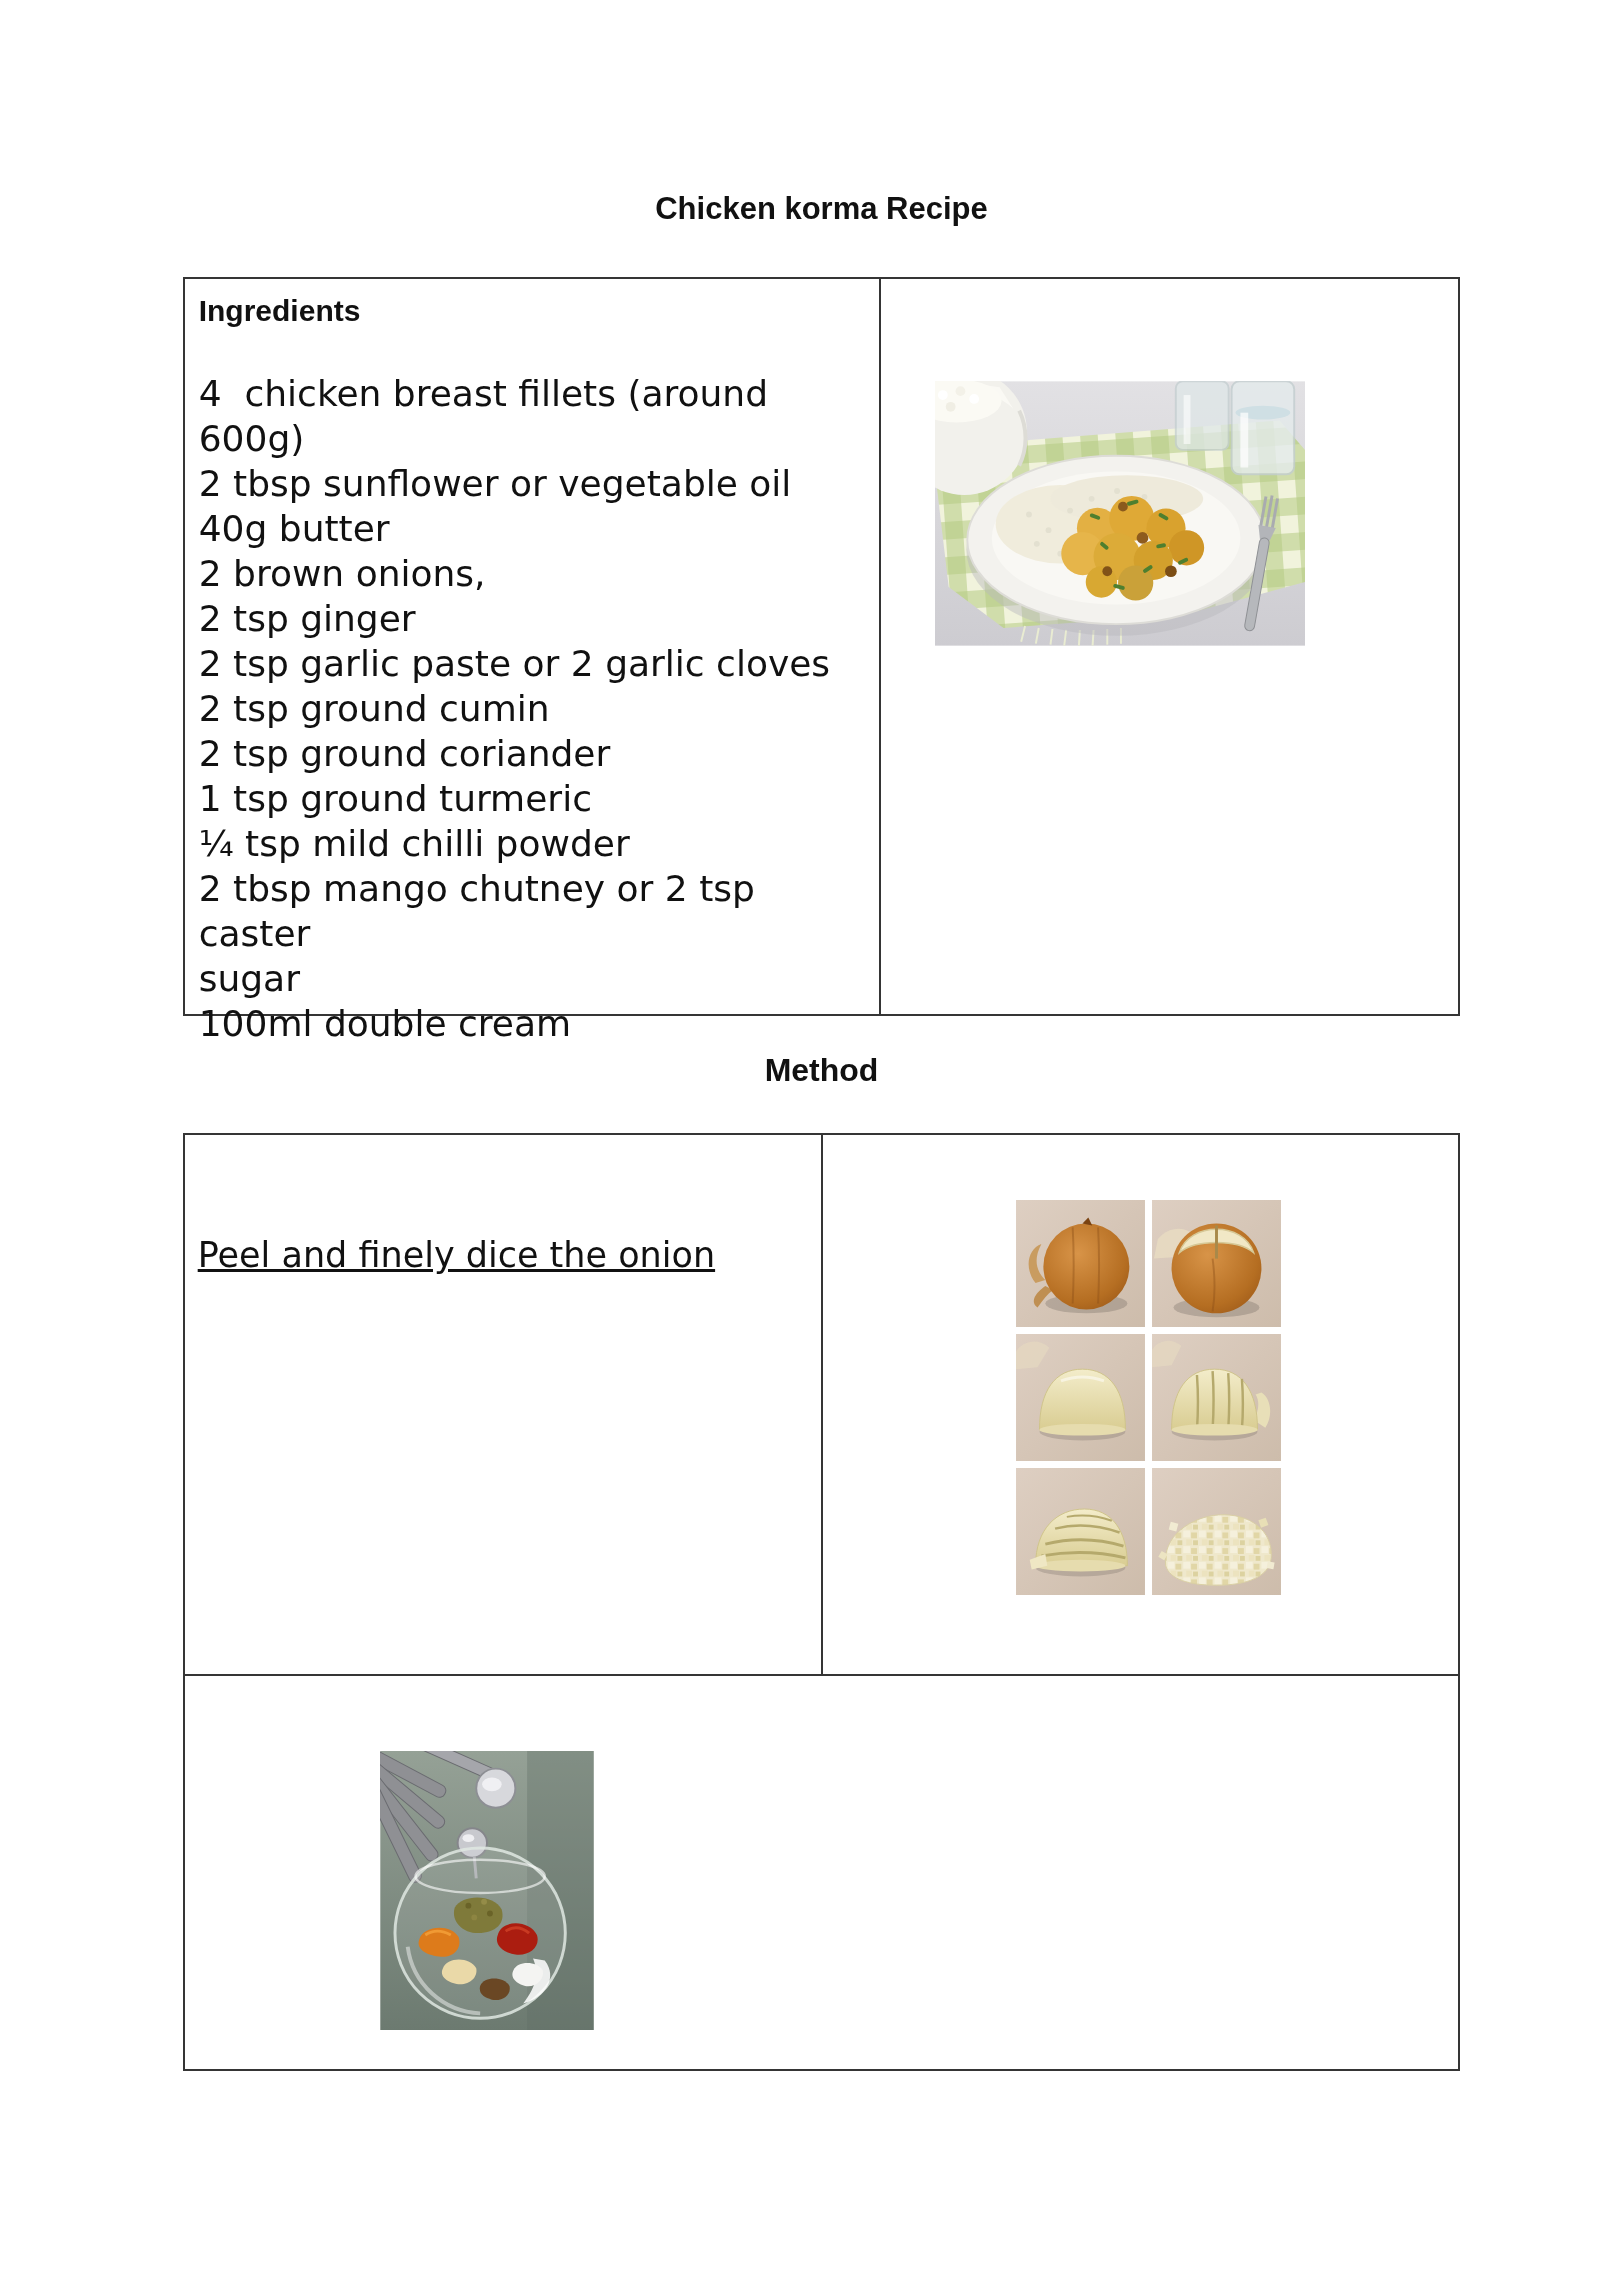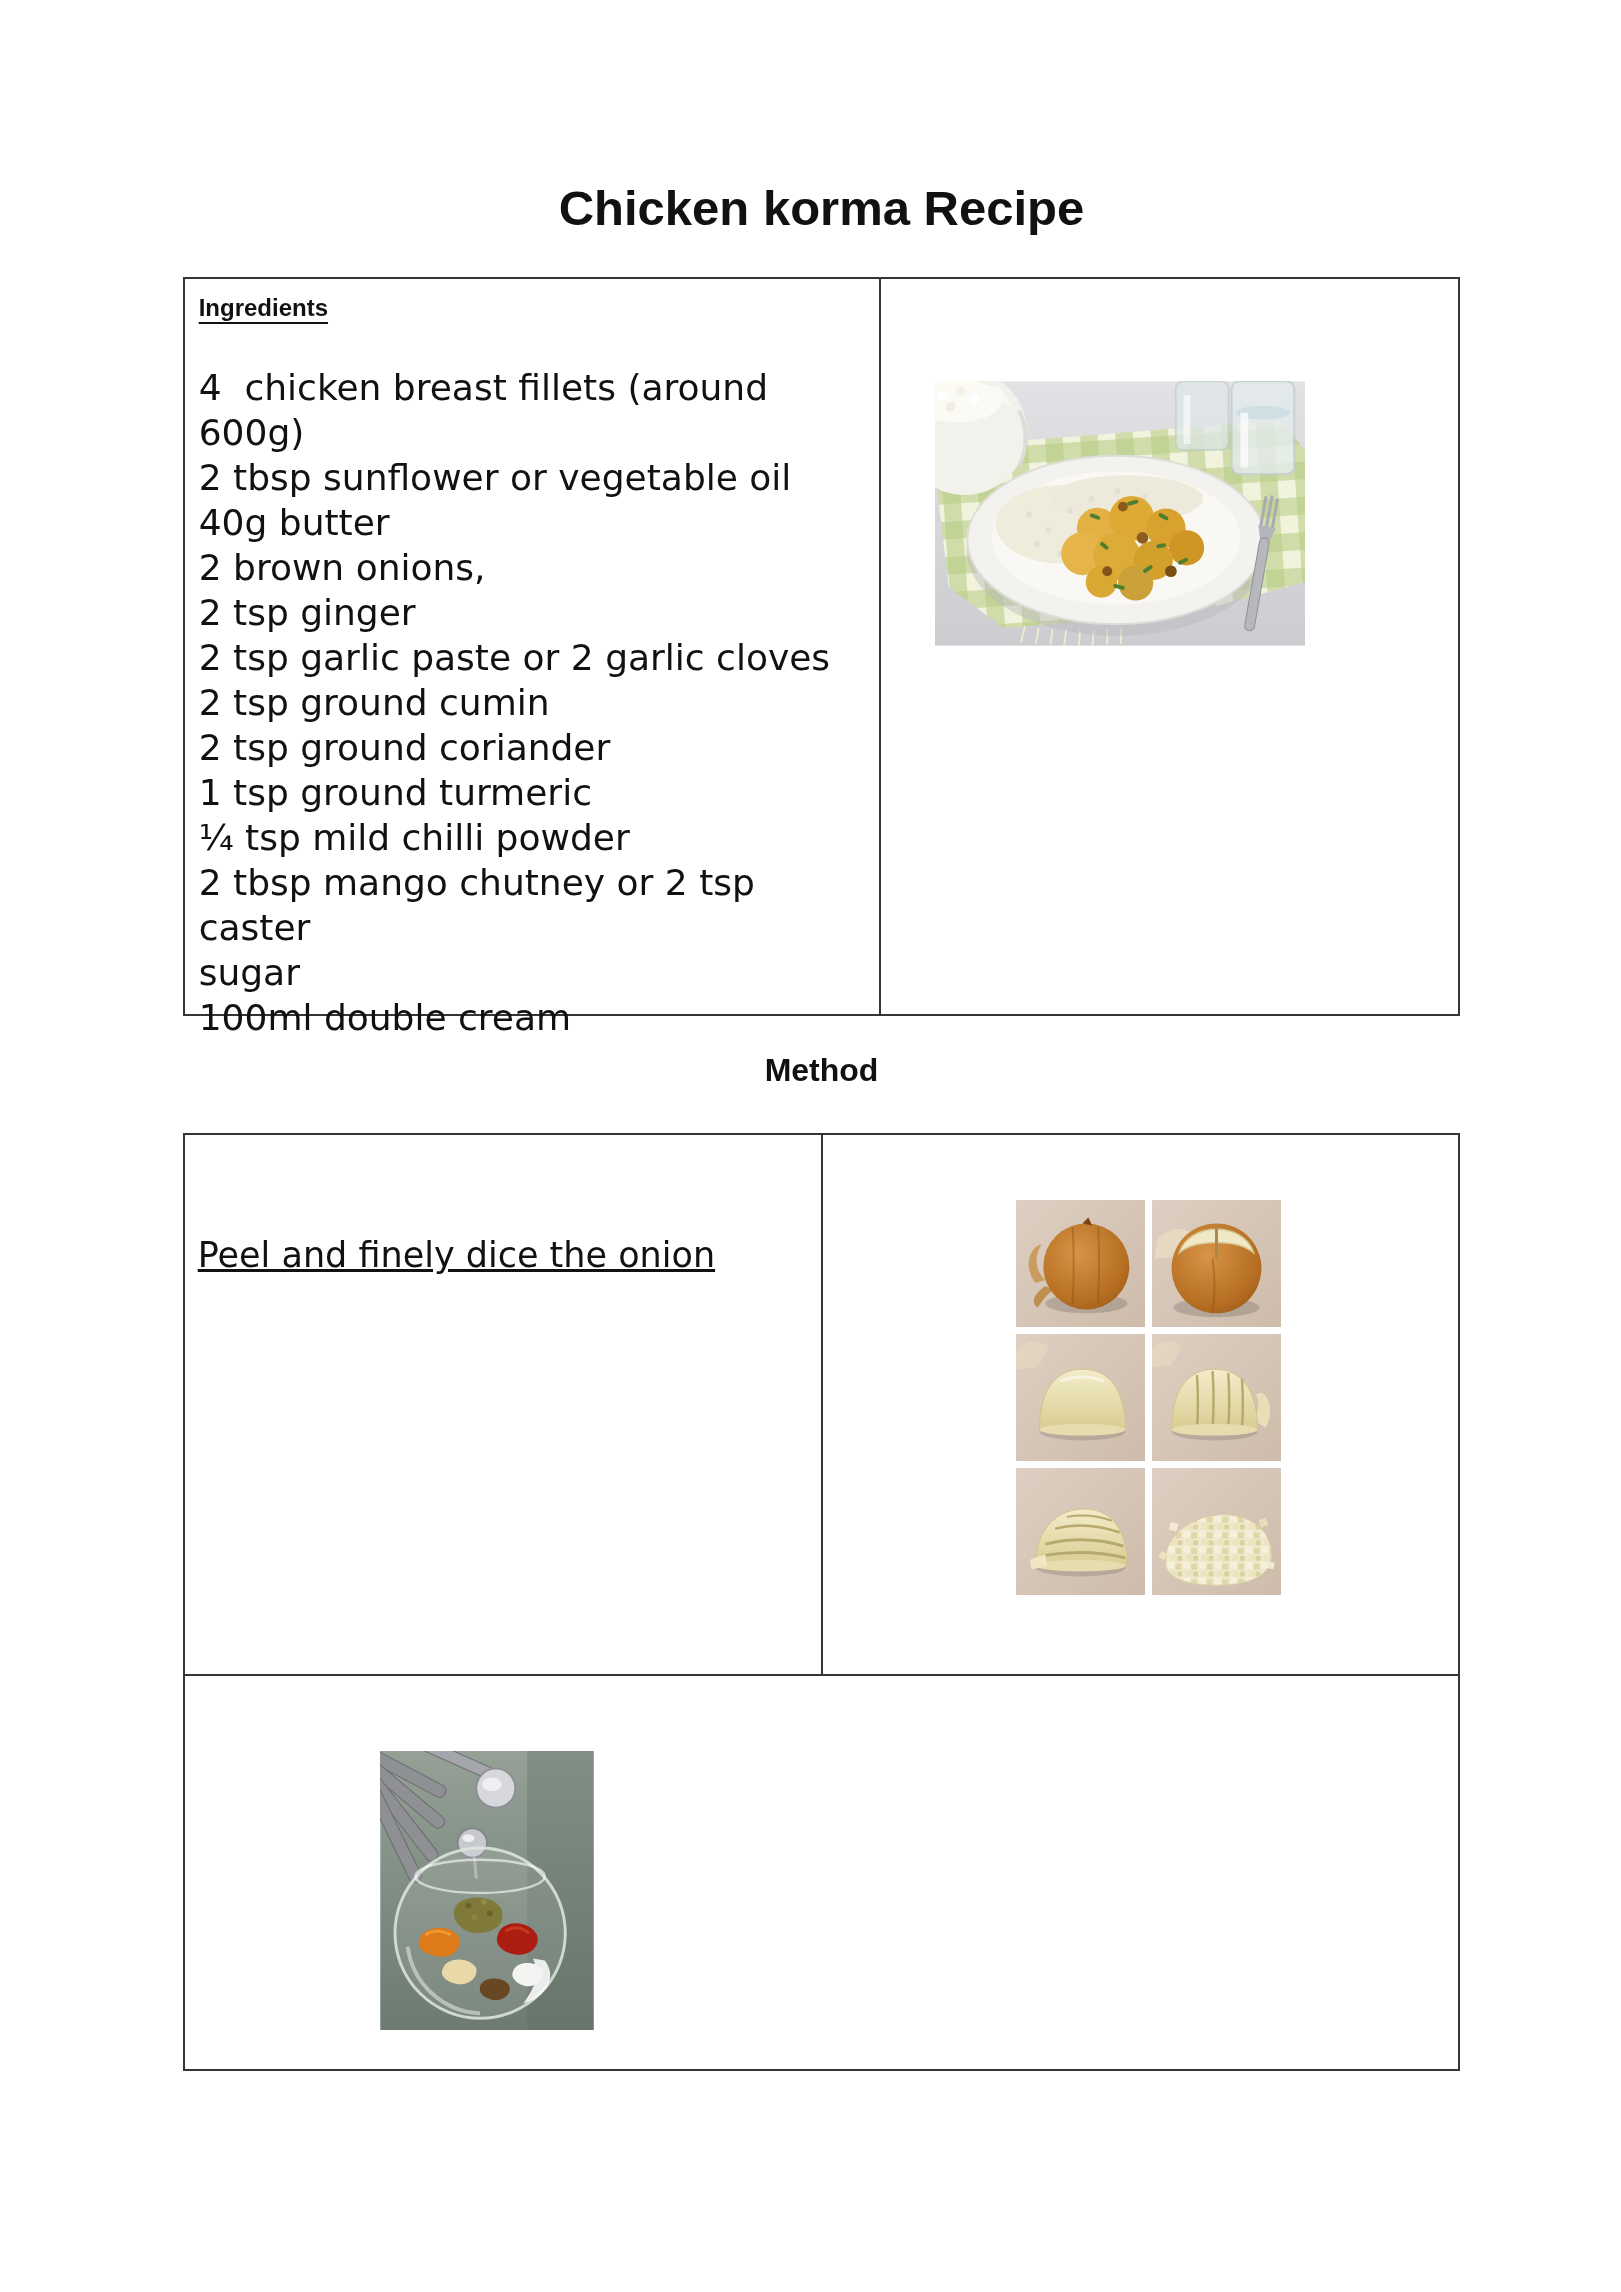--- a/index.html
+++ b/index.html
@@ -4,27 +4,27 @@
 <style>
   html,body{margin:0;padding:0;background:#ffffff;}
   .page{
     position:relative;width:1621px;height:2293px;background:#ffffff;
     font-family:"DejaVu Sans",sans-serif;color:#111;overflow:hidden;
   }
   .heading-font{font-family:"Liberation Sans",sans-serif;font-weight:bold;}
   .hand{white-space:pre-wrap;}
   
   .title-wrap{position:absolute;left:183px;top:186px;width:1277px;text-align:center;}
-  .title{font-size:49px;line-height:45px;}
+  .title{font-size:31px;line-height:45px;}
   
   .t1{position:absolute;left:183px;top:277px;width:1277px;height:739px;
       border:2px solid #353535;box-sizing:border-box;display:flex;}
   .t1-left{width:696px;box-sizing:border-box;border-right:2px solid #353535;padding:14.7px 11.8px 0 13.7px;}
   .t1-right{flex:1;position:relative;}
-  .ing-heading{font-size:24px;text-decoration:underline;text-underline-offset:5.9px;margin:0;}
+  .ing-heading{font-size:30px;text-underline-offset:5.9px;margin:0;}
   .ing-list{margin:43px 0 0 0;padding:0;list-style:none;}
   .ing-list li{font-size:36px;line-height:45px;}
   .photo{display:block;}
   .korma-photo{position:absolute;left:54px;top:102px;}
   
   .method-wrap{position:absolute;left:183px;top:1051px;width:1277px;text-align:center;}
   .method-heading{font-size:32px;line-height:39px;}
   
   .t2{position:absolute;left:183px;top:1133px;width:1277px;height:938px;
       border:2px solid #353535;border-bottom-width:2.9px;box-sizing:border-box;

